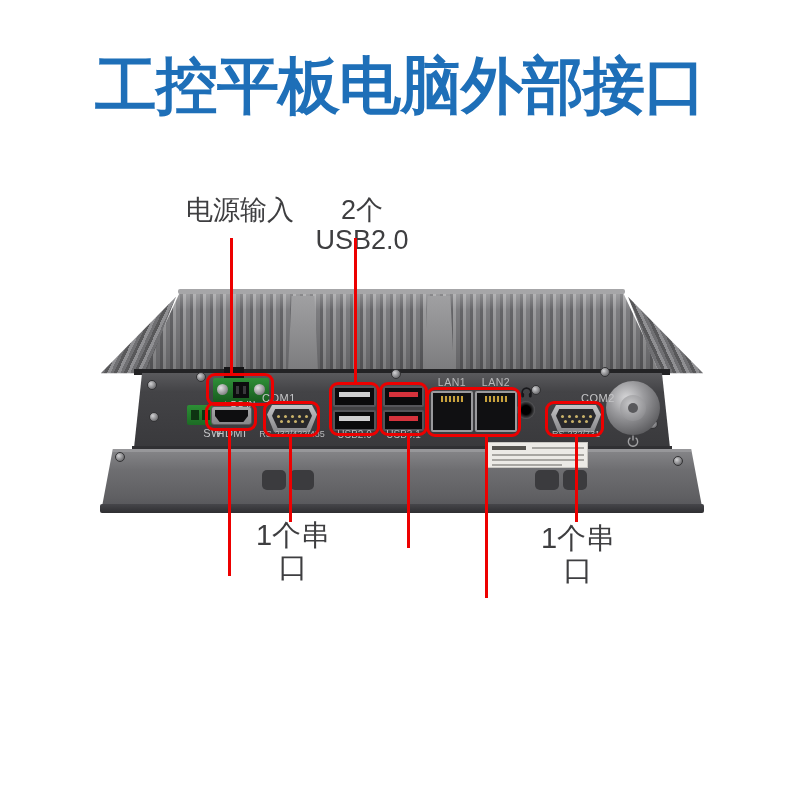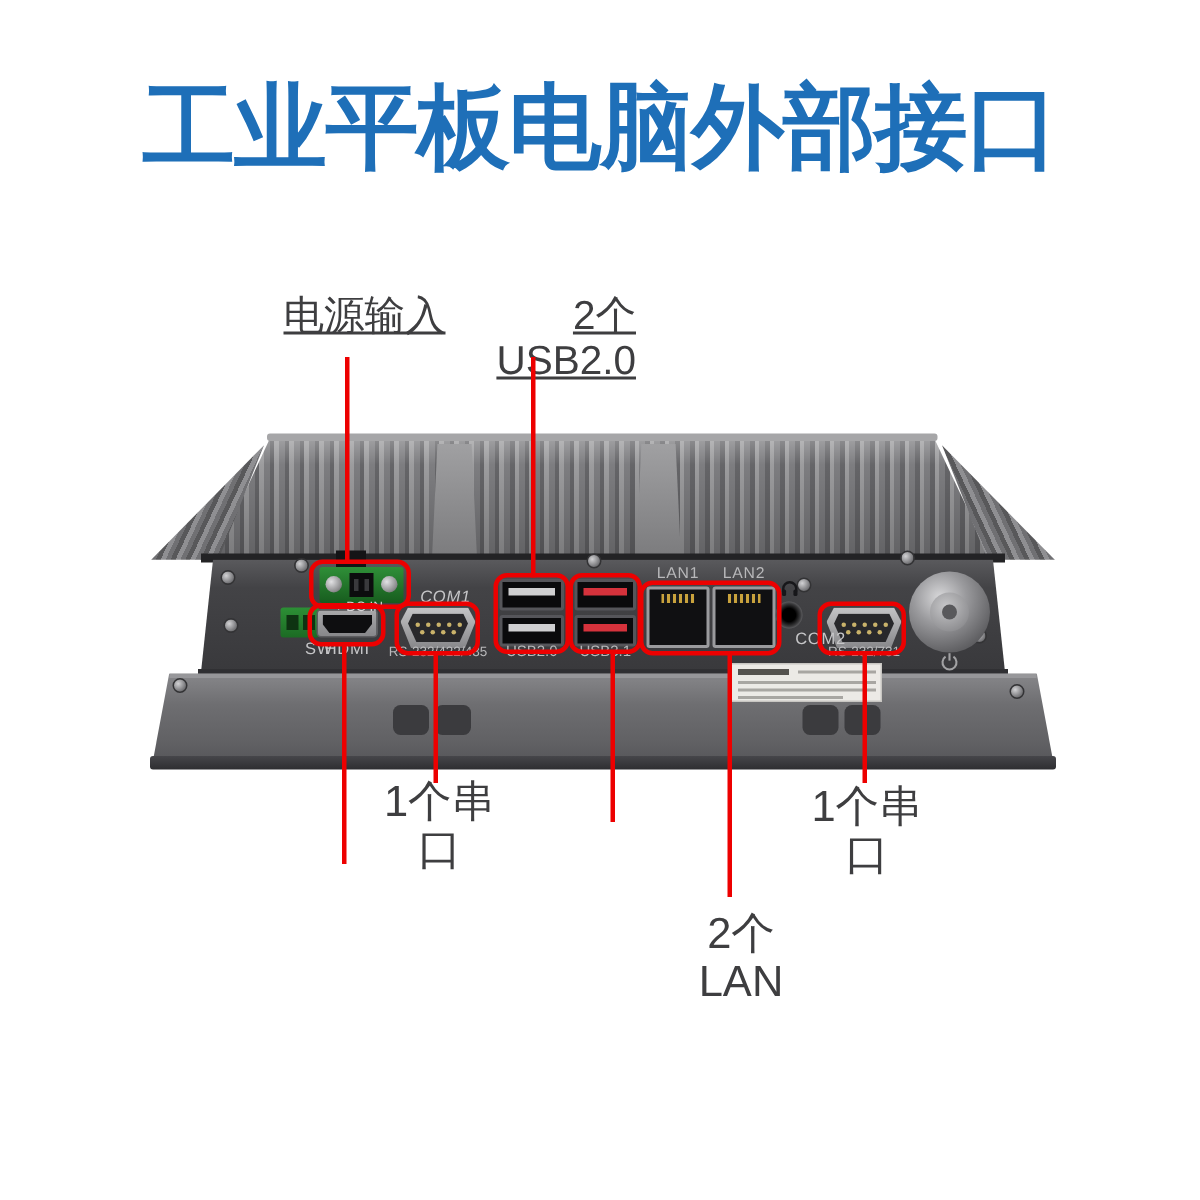--- a/index.html
+++ b/index.html
@@ -5,21 +5,21 @@
   html,body{margin:0;padding:0;background:#ffffff;}
   #canvas{position:relative;width:800px;height:800px;background:#ffffff;overflow:hidden;
           font-family:"Liberation Sans","DejaVu Sans",sans-serif;}
   .abs{position:absolute;}
 
   
   .page-title{left:0;top:50px;width:800px;text-align:center;
     font-size:62px;font-weight:800;letter-spacing:-1px;color:#1e6fb8;line-height:1.15;}
 
   
-  .callout-label{color:#3e3e40;font-size:27px;line-height:1.1;text-align:right;text-decoration:underline;}
+  .callout-label{color:#3e3e40;font-size:27px;line-height:1.1;text-align:center;}
   .bcallout-label{color:#3e3e40;font-size:29px;line-height:1.1;text-align:center;}
 
   
   .vline{position:absolute;width:3px;background:#ed0000;z-index:25;}
   .rbox{position:absolute;border:3px solid #ed0000;border-radius:9px;z-index:30;box-sizing:border-box;}
 
   
   .heatsink-main{left:100px;top:292px;width:604px;height:82px;
     background:
       linear-gradient(180deg,rgba(255,255,255,.28),rgba(255,255,255,0) 22%,rgba(0,0,0,.20) 92%),
@@ -104,21 +104,21 @@
   
   .badge{left:263px;top:686px;width:284px;height:45px;border-radius:23px;background:#cbe7f5;
     display:flex;align-items:center;justify-content:center;
     font-size:28px;color:#5e6e78;letter-spacing:1px;}
 </style>
 </head>
 <body>
 
 <div id="canvas">
 
-  <div class="abs page-title">工业平板电脑外部接口</div>
+  <div class="abs page-title">工控平板电脑外部接口</div>
 
   <div class="abs callout-label" style="left:183px;top:196px;width:114px;">电源输入</div>
   <div class="abs callout-label" style="left:300px;top:196px;width:124px;">2个USB2.0</div>
 
   <div class="vline" style="left:230px;top:238px;height:138px;"></div>
   <div class="vline" style="left:354px;top:238px;height:147px;"></div>
   <div class="vline" style="left:228px;top:430px;height:146px;"></div>
   <div class="vline" style="left:289px;top:434px;height:88px;"></div>
   <div class="vline" style="left:407px;top:434px;height:114px;"></div>
   <div class="vline" style="left:485px;top:434px;height:164px;"></div>
@@ -157,21 +157,21 @@
       <i style="left:10px;"></i>
     </span>
   </div>
   <div class="silk small" style="left:206px;top:400px;width:72px;color:#d5d5d7;z-index:6;">+ DC IN -</div>
 
   <div class="port hdmi-outer">
     <span class="hdmi-inner"></span>
   </div>
   <div class="silk" style="left:209px;top:428px;width:45px;">HDMI</div>
 
-  <div class="silk" style="left:272px;top:393px;width:50px;font-style:italic;">COM1</div>
+  <div class="silk" style="left:254px;top:393px;width:50px;">COM1</div>
   <div class="port db9" style="left:267px;top:405px;">
     <span class="dbin">
       <span class="row">
           <i></i>
           <i></i>
           <i></i>
           <i></i>
           <i></i>
         </span>
       <span class="row">
@@ -209,21 +209,21 @@
     <span class="pins"></span>
   </div>
 
   <svg class="abs" style="left:520px;top:386px;z-index:6;" width="13" height="13" viewBox="0 0 24 24">
     <path d="M4 15v-3a8 8 0 0 1 16 0v3" stroke="#17171a" stroke-width="3" fill="none"></path>
     <rect x="2.5" y="13" width="5" height="8" rx="2" fill="#17171a"></rect>
     <rect x="16.5" y="13" width="5" height="8" rx="2" fill="#17171a"></rect>
   </svg>
   <div class="port jack"></div>
 
-  <div class="silk" style="left:520px;top:393px;width:54px;margin-top:28px;">COM2</div>
+  <div class="silk" style="left:571px;top:393px;width:54px;">COM2</div>
   <div class="port db9" style="left:551px;top:405px;">
     <span class="dbin">
       <span class="row">
           <i></i>
           <i></i>
           <i></i>
           <i></i>
           <i></i>
         </span>
       <span class="row">
@@ -265,17 +265,16 @@
 
   <div class="rbox" style="left:206px;top:373px;width:68px;height:33px;"></div>
   <div class="rbox" style="left:205px;top:402px;width:52px;height:29px;"></div>
   <div class="rbox" style="left:263px;top:401px;width:57px;height:36px;"></div>
   <div class="rbox" style="left:329px;top:382px;width:51px;height:54px;"></div>
   <div class="rbox" style="left:379px;top:382px;width:49px;height:54px;"></div>
   <div class="rbox" style="left:426px;top:387px;width:95px;height:50px;"></div>
   <div class="rbox" style="left:545px;top:401px;width:59px;height:36px;"></div>
 
   <div class="abs bcallout-label" style="left:247px;top:520px;width:92px;">1个串口</div>
-  <div class="abs bcallout-label" style="left:444px;top:608px;width:100px;">2个LAN</div>
   <div class="abs bcallout-label" style="left:532px;top:523px;width:92px;">1个串口</div>
 
 
 </div>
 
 </body></html>

